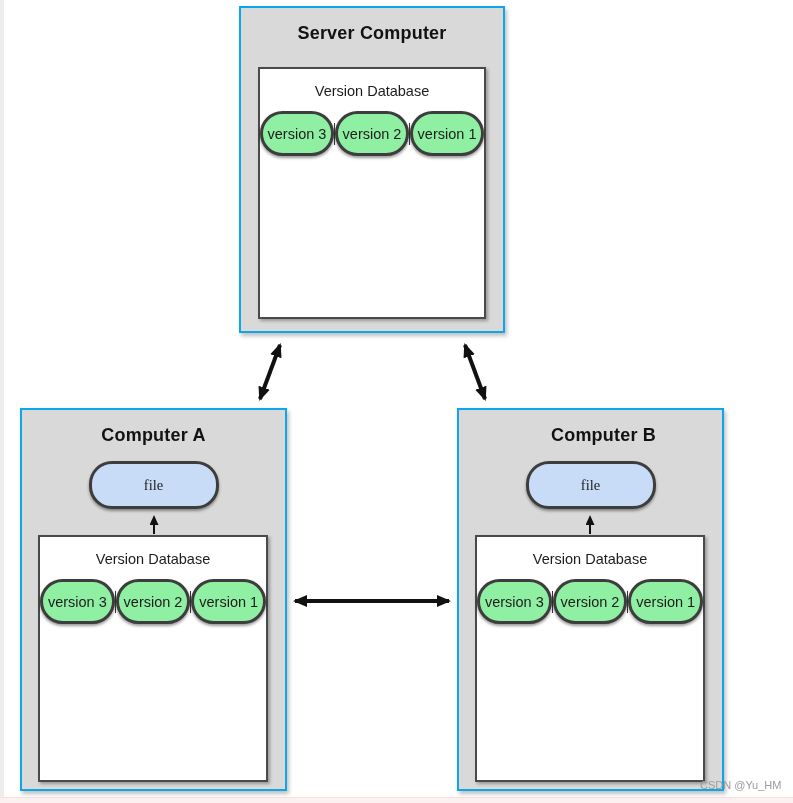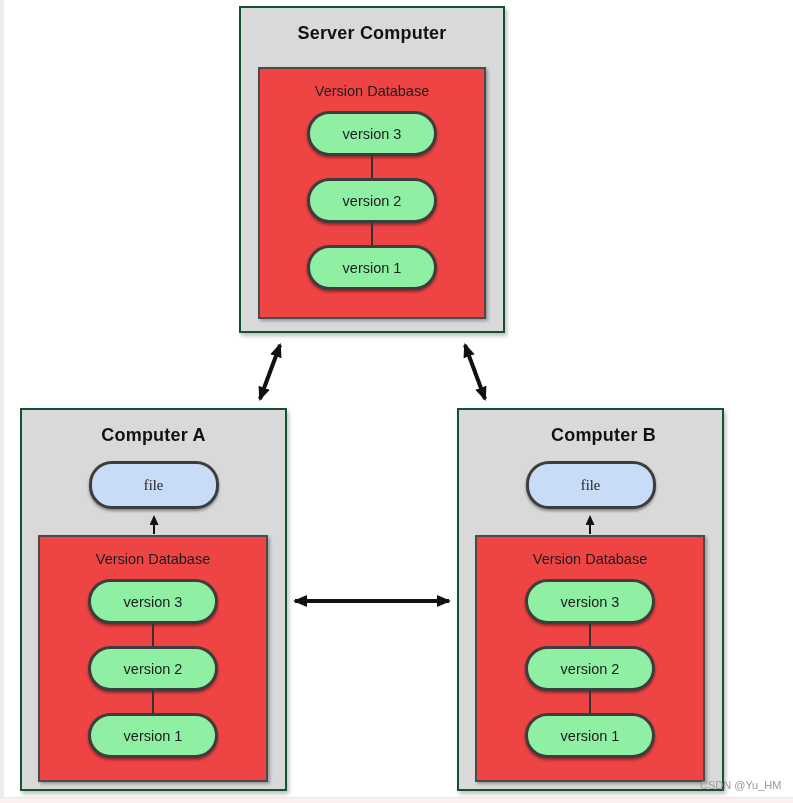--- a/index.html
+++ b/index.html
@@ -23,53 +23,53 @@
   .edge-strip-bottom {
     position: absolute;
     left: 0; top: 797px;
     width: 793px; height: 6px;
     background: #fcf1f0;
     border-top: 1px solid #f3e2e1;
   }
   .panel {
     position: absolute;
     background: var(--box-fill, #d9d9d9);
-    border: 2px solid #14532d;
+    border: 2px solid #0ea5e9;
     box-sizing: border-box;
     box-shadow: 2px 3px 4px rgba(0,0,0,0.25);
   }
   #server-box   { left: 239px; top: 6px;   width: 266px; height: 327px; }
   #computer-a-box { left: 20px;  top: 408px; width: 267px; height: 383px; }
   #computer-b-box { left: 457px; top: 408px; width: 267px; height: 383px; padding-left: 26px; }
   .panel-title {
     text-align: center;
     font-weight: bold;
     font-size: 18px;
     letter-spacing: 0.2px;
     color: #121212;
     margin-top: 15px;
   }
   .vdb {
     position: absolute;
-    background: #ef4444;
+    background: #ffffff;
     border: 2px solid #4a4a4a;
     box-sizing: border-box;
     box-shadow: 2px 2px 3px rgba(0,0,0,0.3);
   }
   #server-box .vdb { left: 17px; top: 59px;  width: 228px; height: 252px; }
   .computer .vdb   { left: 16px; top: 125px; width: 230px; height: 247px; }
   .vdb-title {
     text-align: center;
     font-size: 14.5px;
     color: #1c1c1c;
     margin-top: 14px;
   }
   .pill-stack {
     display: flex;
-    flex-direction: column;
+    flex-direction: row;
     align-items: center;
     margin-top: 12px;
   }
   .pill {
     width: 130px;
     height: 45px;
     border: 3px solid #3d3d3d;
     border-radius: 23px;
     display: flex;
     align-items: center;

